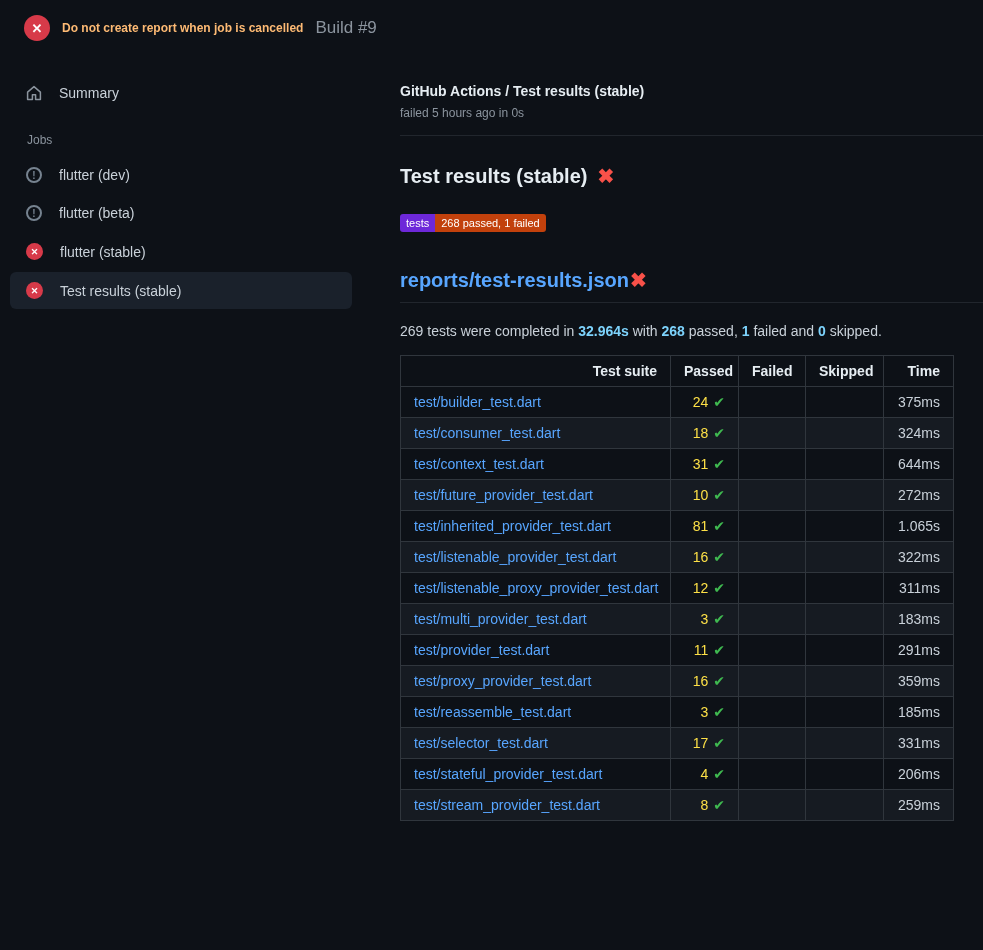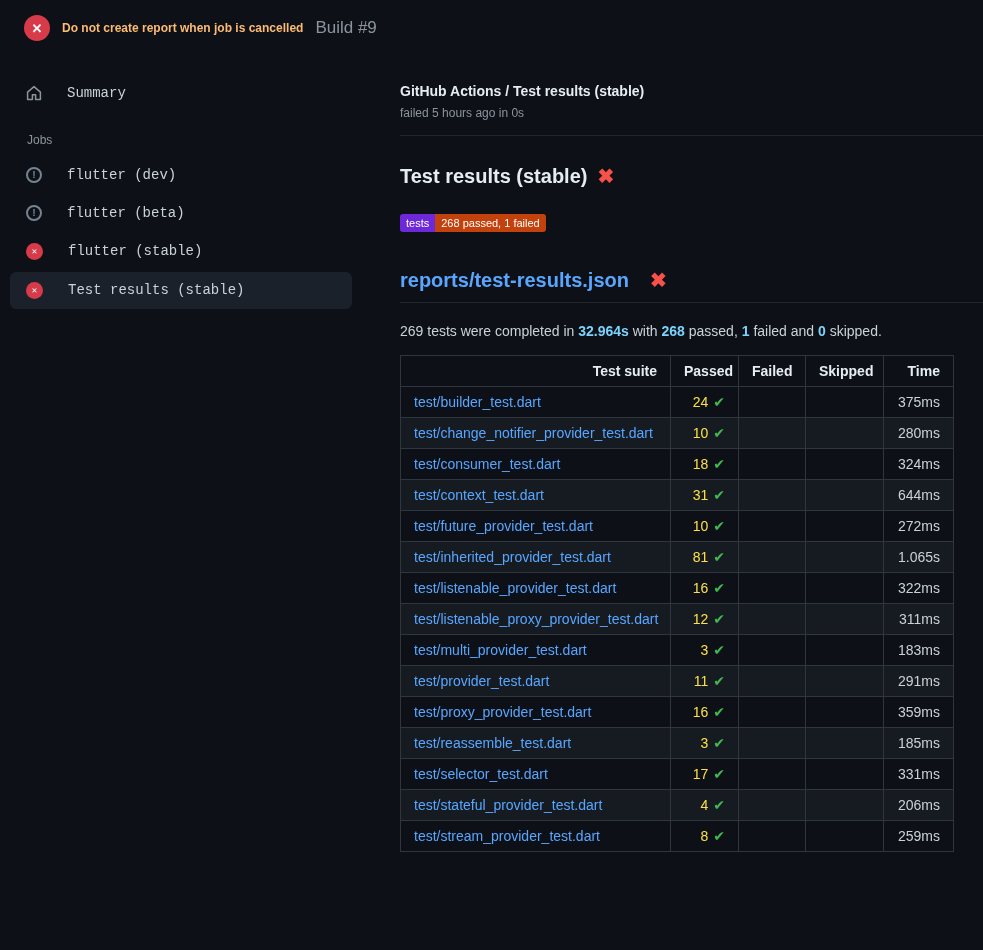--- a/index.html
+++ b/index.html
@@ -34,27 +34,27 @@
   .header-build { font-size: 17px; color: #8b949e; font-weight: normal; }
 
   
   .layout { display: flex; align-items: flex-start; }
   .sidebar { width: 362px; flex-shrink: 0; padding-top: 22px; }
   .main { flex: 1; padding: 30px 0 0 38px; }
 
   
   .side-item {
     display: flex;
-    gap: 25px;
+    align-items: center;
+    gap: 17px;
     padding: 10px 16px;
     margin: 0 10px 2px 10px;
     border-radius: 6px;
     color: #c9d1d9;
     cursor: pointer;
-    font-family: Liberation Mono, monospace;
   }
   .side-item.selected { background: #1a212b; }
   .jobs-heading {
     font-size: 12px;
     color: #8b949e;
     margin: 22px 0 10px 27px;
   }
   .neutral-circle {
     display: inline-flex;
     align-items: center;
@@ -98,21 +98,21 @@
   .badge-value { background: #c2410c; padding: 0 6px; }
 
   .report-title {
     font-size: 20px;
     font-weight: bold;
     margin: 0 0 20px 0;
     padding-bottom: 10px;
     border-bottom: 1px solid #21262d;
     display: flex;
     align-items: center;
-    gap: 21px;
+    gap: 1px;
   }
   .report-title a { color: #58a6ff; text-decoration: none; }
 
   .summary-line { color: #c9d1d9; margin-bottom: 16px; }
   .summary-line b { color: #7dd3fc; }
 
   
   .report-table {
     border-collapse: collapse;
     width: 553px;
@@ -234,27 +234,20 @@
       </thead>
       <tbody>
   <tr>
     <td><a href="#">test/builder_test.dart</a></td>
     <td class="num"><span class="count">24</span><span class="check-glyph">✔</span></td>
     <td class="num"><span class="count"></span></td>
     <td class="num"></td>
     <td class="num">375ms</td>
   </tr>
 
-  <tr>
-    <td><a href="#">test/change_notifier_provider_test.dart</a></td>
-    <td class="num"><span class="count">10</span><span class="check-glyph">✔</span></td>
-    <td class="num"><span class="count"></span></td>
-    <td class="num"></td>
-    <td class="num">280ms</td>
-  </tr>
 
   <tr>
     <td><a href="#">test/consumer_test.dart</a></td>
     <td class="num"><span class="count">18</span><span class="check-glyph">✔</span></td>
     <td class="num"><span class="count"></span></td>
     <td class="num"></td>
     <td class="num">324ms</td>
   </tr>
 
   <tr>

